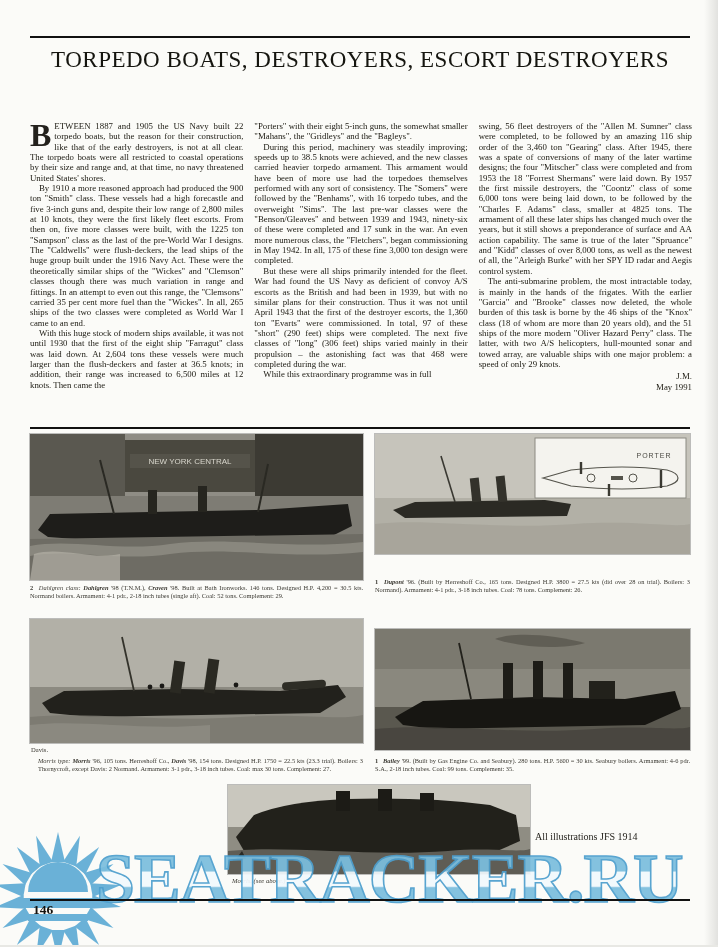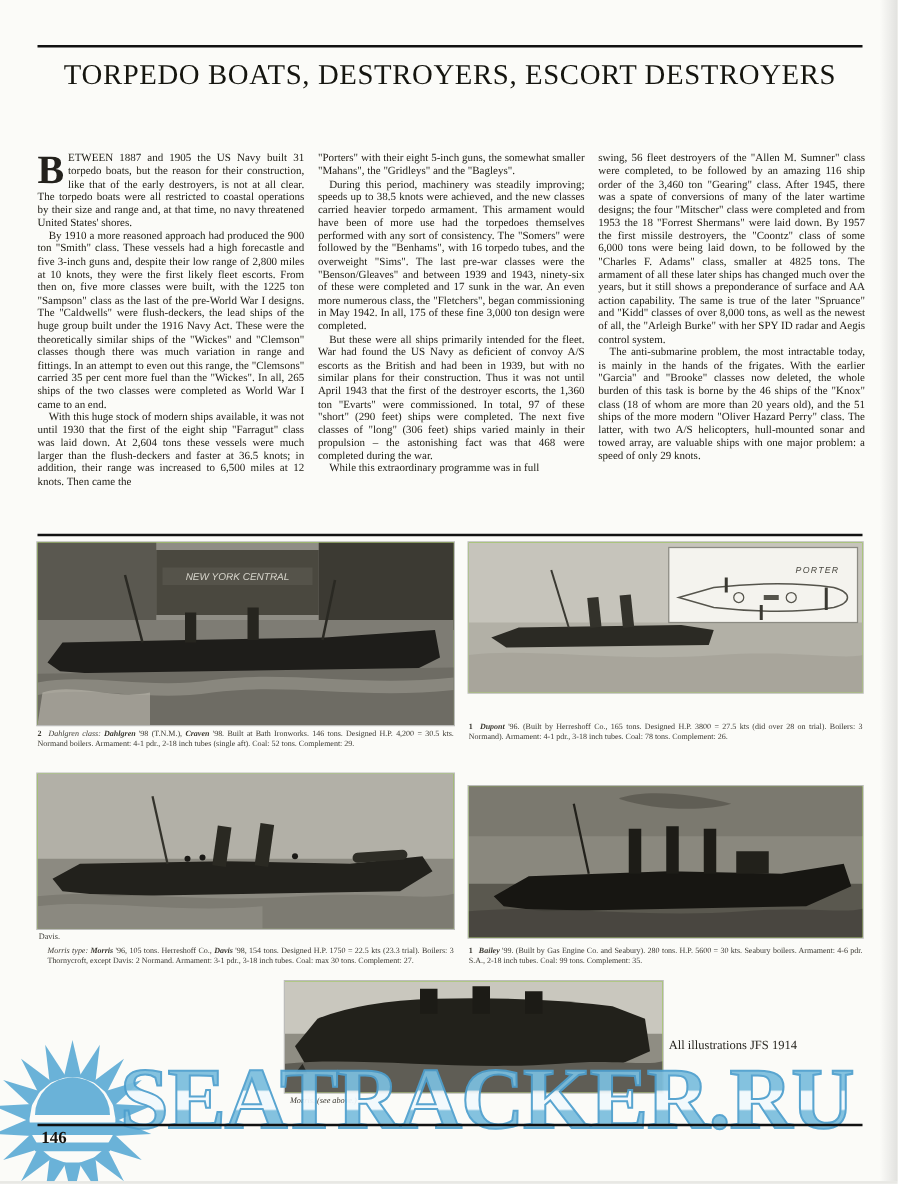--- a/index.html
+++ b/index.html
@@ -17,21 +17,21 @@
   .title{position:absolute; top:44px; left:30px; right:28px; text-align:center;
     font-size:23px; line-height:32px; letter-spacing:0.5px; color:#15150f; font-weight:500;}
   .columns{position:absolute; top:121px; left:30px; right:26px; display:flex; gap:11px;}
   .col{flex:1 1 0; font-size:8.8px; line-height:10.35px; text-align:justify; color:#222018;}
   .col p{margin:0;}
   .col p.ind{text-indent:9px;}
   .dropcap{float:left; font-size:32px; line-height:26px; padding:1px 3px 0 0; font-weight:bold; color:#23211c;}
   .sig{ text-align:right; margin-top:2px; }
   .sig div{margin:0;}
   
-  .photo{position:absolute; background:#84cc16; box-shadow:0 0 0 1px rgba(0,0,0,0.25);font-style:italic;}
+  .photo{position:absolute; background:#d946ef; box-shadow:0 0 0 1px rgba(0,0,0,0.25);}
   .photo svg{display:block;}
   .cap{position:absolute; font-size:6.4px; line-height:7.6px; color:#3a3831; text-align:justify;}
   .cap .bold{font-weight:bold;}
   .cap .ital{font-style:italic;}
   .cap .marker{font-weight:bold; padding-right:3px;}
   .photo-label{position:absolute; font-size:6.6px; color:#3a3831;}
   .credit{position:absolute; left:535px; top:831px; font-size:10px; color:#26241e;}
   .pagenum{position:absolute; left:33px; top:902px; font-size:13.5px; font-weight:bold; color:#14120e; z-index:31;}
   
   .wm-sun{position:absolute; left:-14px; top:830px; z-index:20; opacity:0.95;}
@@ -44,33 +44,37 @@
   <div class="edge-shade"></div>
 
   <div class="rule rule-top"></div>
 
   <div class="title">
     <div>TORPEDO BOATS, DESTROYERS, ESCORT DESTROYERS</div>
   </div>
 
   <div class="columns">
     <div class="col">
-      <p><span class="dropcap">B</span><span>ETWEEN 1887 and 1905 the US Navy built 31 torpedo boats, but the reason for their construction, like that of the early destroyers, is not at all clear. The torpedo boats were all restricted to coastal operations by their size and range and, at that time, no navy threatened United States' shores.</span></p>
+      <p><span class="dropcap">B</span><span>ETWEEN 1887 and 1905 the US Navy built 22 torpedo boats, but the reason for their construction, like that of the early destroyers, is not at all clear. The torpedo boats were all restricted to coastal operations by their size and range and, at that time, no navy threatened United States' shores.</span></p>
       <p class="ind">By 1910 a more reasoned approach had produced the 900 ton "Smith" class. These vessels had a high forecastle and five 3-inch guns and, despite their low range of 2,800 miles at 10 knots, they were the first likely fleet escorts. From then on, five more classes were built, with the 1225 ton "Sampson" class as the last of the pre-World War I designs. The "Caldwells" were flush-deckers, the lead ships of the huge group built under the 1916 Navy Act. These were the theoretically similar ships of the "Wickes" and "Clemson" classes though there was much variation in range and fittings. In an attempt to even out this range, the "Clemsons" carried 35 per cent more fuel than the "Wickes". In all, 265 ships of the two classes were completed as World War I came to an end.</p>
       <p class="ind">With this huge stock of modern ships available, it was not until 1930 that the first of the eight ship "Farragut" class was laid down. At 2,604 tons these vessels were much larger than the flush-deckers and faster at 36.5 knots; in addition, their range was increased to 6,500 miles at 12 knots. Then came the</p>
     </div>
     <div class="col">
       <p>"Porters" with their eight 5-inch guns, the somewhat smaller "Mahans", the "Gridleys" and the "Bagleys".</p>
       <p class="ind">During this period, machinery was steadily improving; speeds up to 38.5 knots were achieved, and the new classes carried heavier torpedo armament. This armament would have been of more use had the torpedoes themselves performed with any sort of consistency. The "Somers" were followed by the "Benhams", with 16 torpedo tubes, and the overweight "Sims". The last pre-war classes were the "Benson/Gleaves" and between 1939 and 1943, ninety-six of these were completed and 17 sunk in the war. An even more numerous class, the "Fletchers", began commissioning in May 1942. In all, 175 of these fine 3,000 ton design were completed.</p>
       <p class="ind">But these were all ships primarily intended for the fleet. War had found the US Navy as deficient of convoy A/S escorts as the British and had been in 1939, but with no similar plans for their construction. Thus it was not until April 1943 that the first of the destroyer escorts, the 1,360 ton "Evarts" were commissioned. In total, 97 of these "short" (290 feet) ships were completed. The next five classes of "long" (306 feet) ships varied mainly in their propulsion – the astonishing fact was that 468 were completed during the war.</p>
       <p class="ind">While this extraordinary programme was in full</p>
     </div>
     <div class="col">
       <p>swing, 56 fleet destroyers of the "Allen M. Sumner" class were completed, to be followed by an amazing 116 ship order of the 3,460 ton "Gearing" class. After 1945, there was a spate of conversions of many of the later wartime designs; the four "Mitscher" class were completed and from 1953 the 18 "Forrest Shermans" were laid down. By 1957 the first missile destroyers, the "Coontz" class of some 6,000 tons were being laid down, to be followed by the "Charles F. Adams" class, smaller at 4825 tons. The armament of all these later ships has changed much over the years, but it still shows a preponderance of surface and AA action capability. The same is true of the later "Spruance" and "Kidd" classes of over 8,000 tons, as well as the newest of all, the "Arleigh Burke" with her SPY ID radar and Aegis control system.</p>
       <p class="ind">The anti-submarine problem, the most intractable today, is mainly in the hands of the frigates. With the earlier "Garcia" and "Brooke" classes now deleted, the whole burden of this task is borne by the 46 ships of the "Knox" class (18 of whom are more than 20 years old), and the 51 ships of the more modern "Oliver Hazard Perry" class. The latter, with two A/S helicopters, hull-mounted sonar and towed array, are valuable ships with one major problem: a speed of only 29 knots.</p>
+      <div class="sig">
+        <div>J.M.</div>
+        <div>May 1991</div>
+      </div>
     </div>
   </div>
 
   <div class="rule rule-divider"></div>
 
   <div class="photo" style="left:30px; top:434px; width:333px; height:146px;">
     <svg width="333" height="146" viewBox="0 0 333 146">
       <rect width="333" height="146" fill="#8f8d85"></rect>
       <rect x="0" y="0" width="95" height="62" fill="#5a5850"></rect>
       <rect x="95" y="6" width="130" height="52" fill="#4a483f"></rect>

